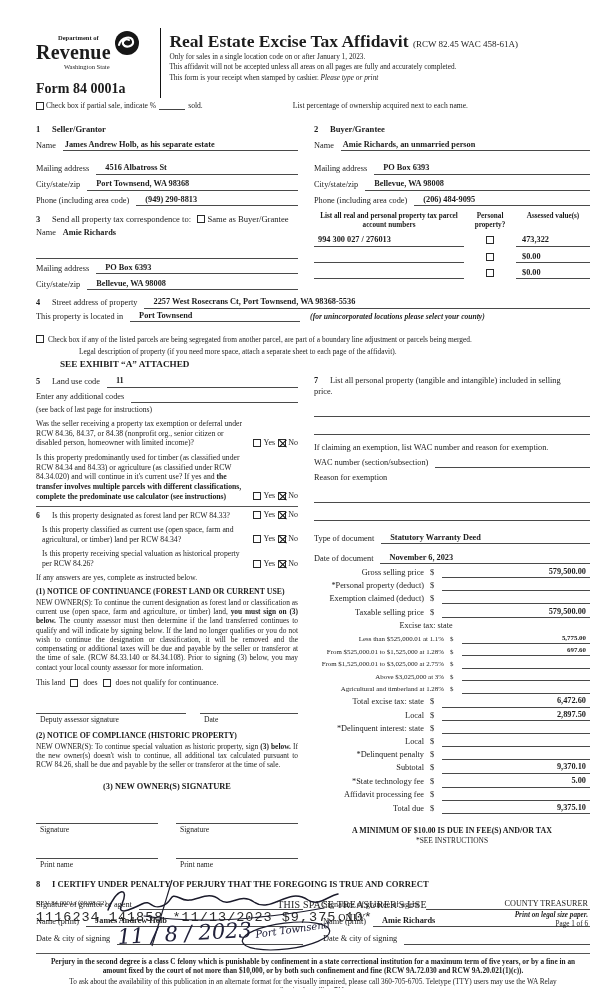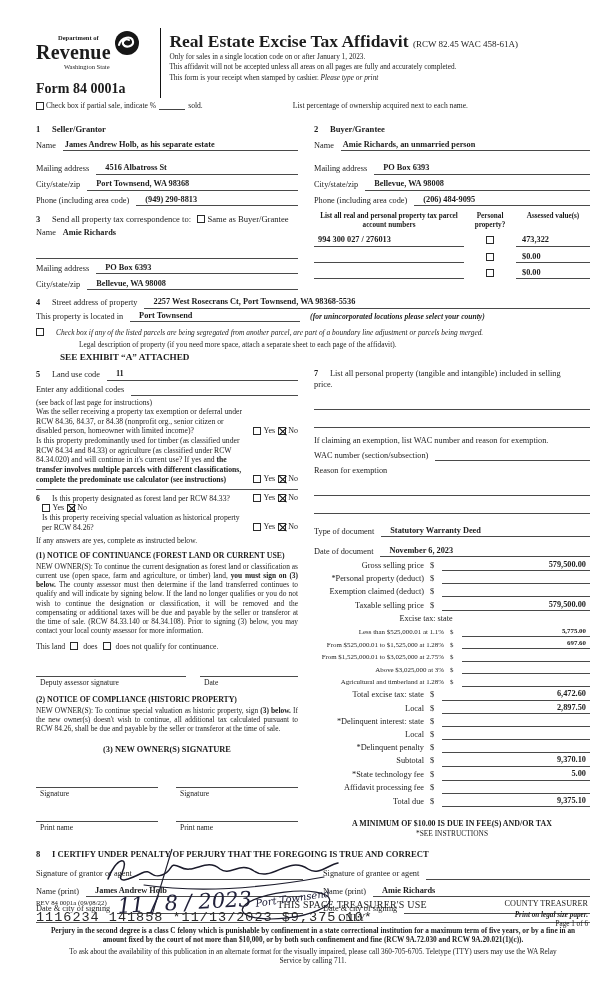--- a/index.html
+++ b/index.html
@@ -53,26 +53,26 @@
 
   
   .parcel-hdr { display:flex; font-size:7.2px; font-weight:700; text-align:center; margin-top:6px; }
   .ph1 { width:150px; } .ph2 { width:52px; } .ph3 { flex:1; }
   .parcel-row { display:flex; align-items:flex-end; margin-top:5px; }
   .pr-parcel { width:150px; border-bottom:.8px solid #4a4a4a; font-weight:700; min-height:10px; padding-left:4px; }
   .pr-cb { width:52px; text-align:center; }
   .pr-val { flex:1; border-bottom:.8px solid #4a4a4a; font-weight:700; min-height:10px; padding-left:6px; }
 
   
-  .seg-row { font-size:7.4px; margin-top:6px; display:flex; gap:12px; align-items:flex-start;font-style:italic; }
+  .seg-row { font-size:7.4px; margin-top:13px; display:flex; gap:4px; align-items:flex-start; }
   .legal-label { font-size:7.4px; margin-top:2.5px;padding-left:43px; }
   .legal-value { font-weight:700; font-size:9.2px; margin:3px 0 0 24px; }
 
   
-  .qrow { display:flex; align-items:flex-end; font-size:7.7px; }
+  .qrow { display:flex; align-items:flex-end; margin-top:5px; font-size:7.7px; }
   .qtext { flex:1; }
   .sep6 { border-top:1px solid #555; margin-top:5px; }
   .notice-title { font-size:7.8px; font-weight:700; margin-top:5px; }
   .notice-body { font-size:7.4px; text-align:justify; margin-top:1px; }
   .thisland { display:flex; align-items:center; gap:5px; margin-top:6px; font-size:7.8px; }
   .dep-row { display:flex; gap:14px; margin-top:16px; }
   .dep-cell { display:flex; flex-direction:column; }
   .dep-cell .line { border-bottom:.8px solid #4a4a4a; height:10px; }
   .dep-cell .cap { font-size:7.6px; margin-top:1px; padding-left:4px; }
   .owners-title { font-size:8.4px; font-weight:700; text-align:center; margin-top:12px; }
@@ -292,20 +292,21 @@
           <span class="sec-num">6</span>
           <span class="qtext">Is this property designated as forest land per RCW 84.33?</span>
           <span class="yn">
             <span class="cb"></span>
               <span>Yes</span>
             <span class="cb checked"></span>
               <span>No</span>
           </span>
         </div>
         <div class="qrow">
+          <span class="qtext" style="padding-left:6px">Is this property classified as current use (open space, farm and agricultural, or timber) land per RCW 84.34?</span>
           <span class="yn">
             <span class="cb"></span>
               <span>Yes</span>
             <span class="cb checked"></span>
               <span>No</span>
           </span>
         </div>
         <div class="qrow">
           <span class="qtext" style="padding-left:6px">Is this property receiving special valuation as historical property per RCW 84.26?</span>
           <span class="yn">

